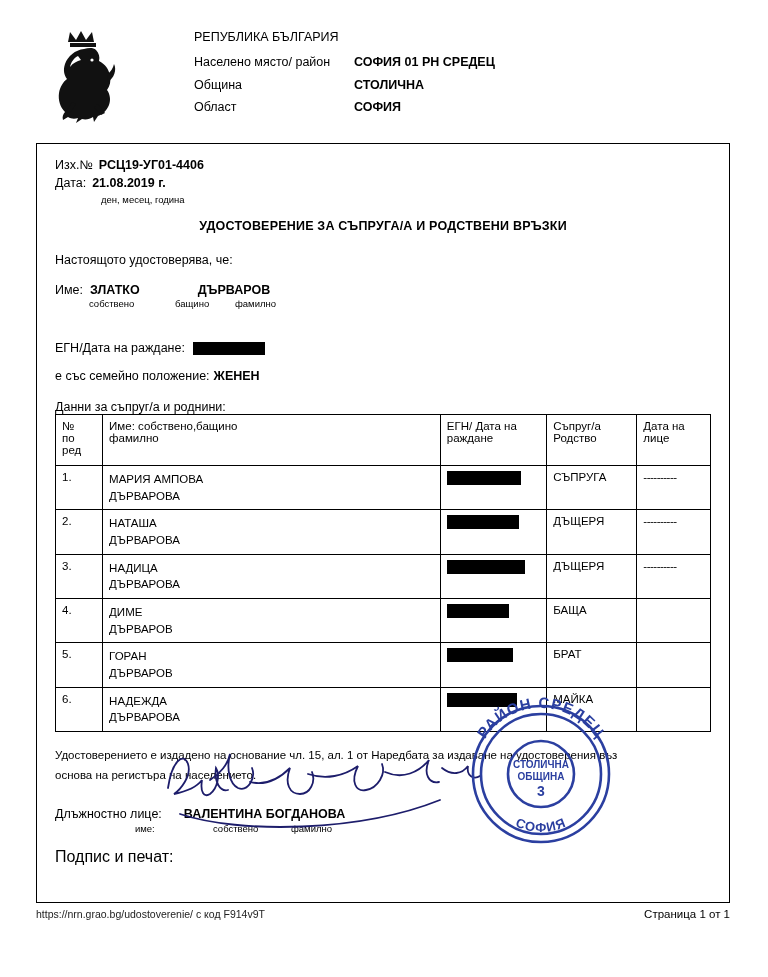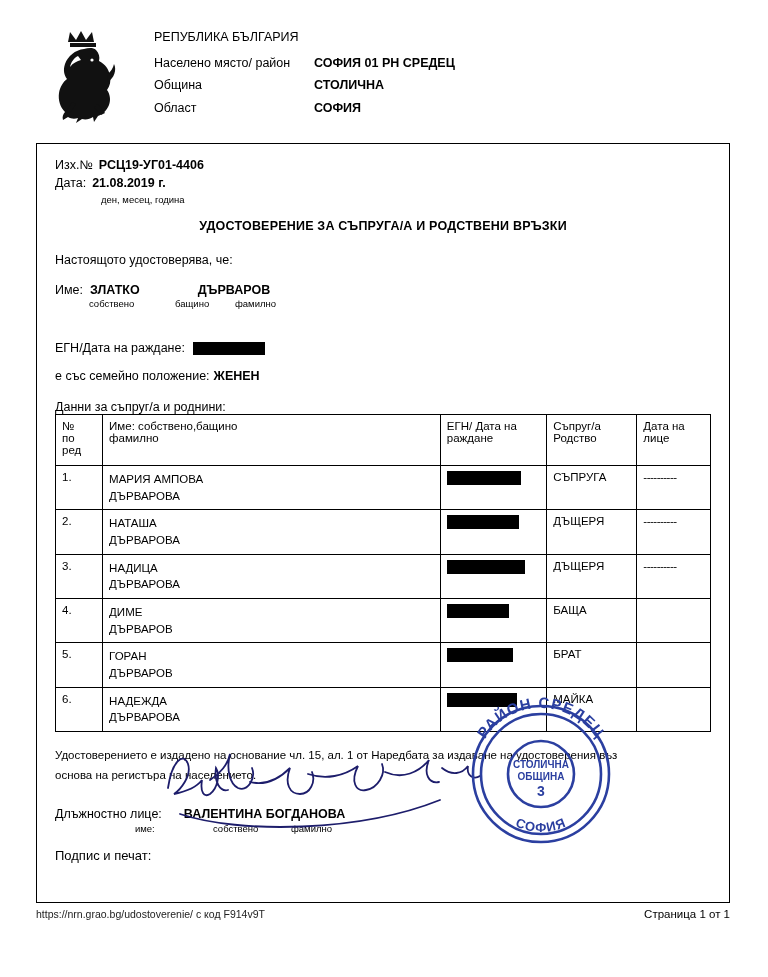--- a/index.html
+++ b/index.html
@@ -19,22 +19,23 @@
     position: relative;
     width: 768px;
     height: 977px;
     box-sizing: border-box;
     padding: 0;
   }
 
   
   .header {
     display: flex;
-    align-items: flex-end;
+    align-items: center;
     padding: 22px 0 0 40px;
+    gap: 40px;
   }
   .coat {
     width: 92px;
     height: 102px;
     flex: 0 0 92px;
     position: relative;
   }
   .coat svg { display:block; }
 
   .header-text {
@@ -181,21 +182,21 @@
     margin-top: 22px;
   }
   .official b { margin-left: 22px; }
   .official-sub {
     font-size: 9.5px;
     margin-left: 80px;
     margin-top: 2px;
   }
   .official-sub span.s1 { display:inline-block; width: 78px; }
   .sign-line {
-    font-size: 13px;
+    font-size: 16px;
     margin-top: 14px;
   }
 
   
   .stamp {
     position: absolute;
     left: 455px;
     top: 688px;
     width: 172px;
     height: 172px;

